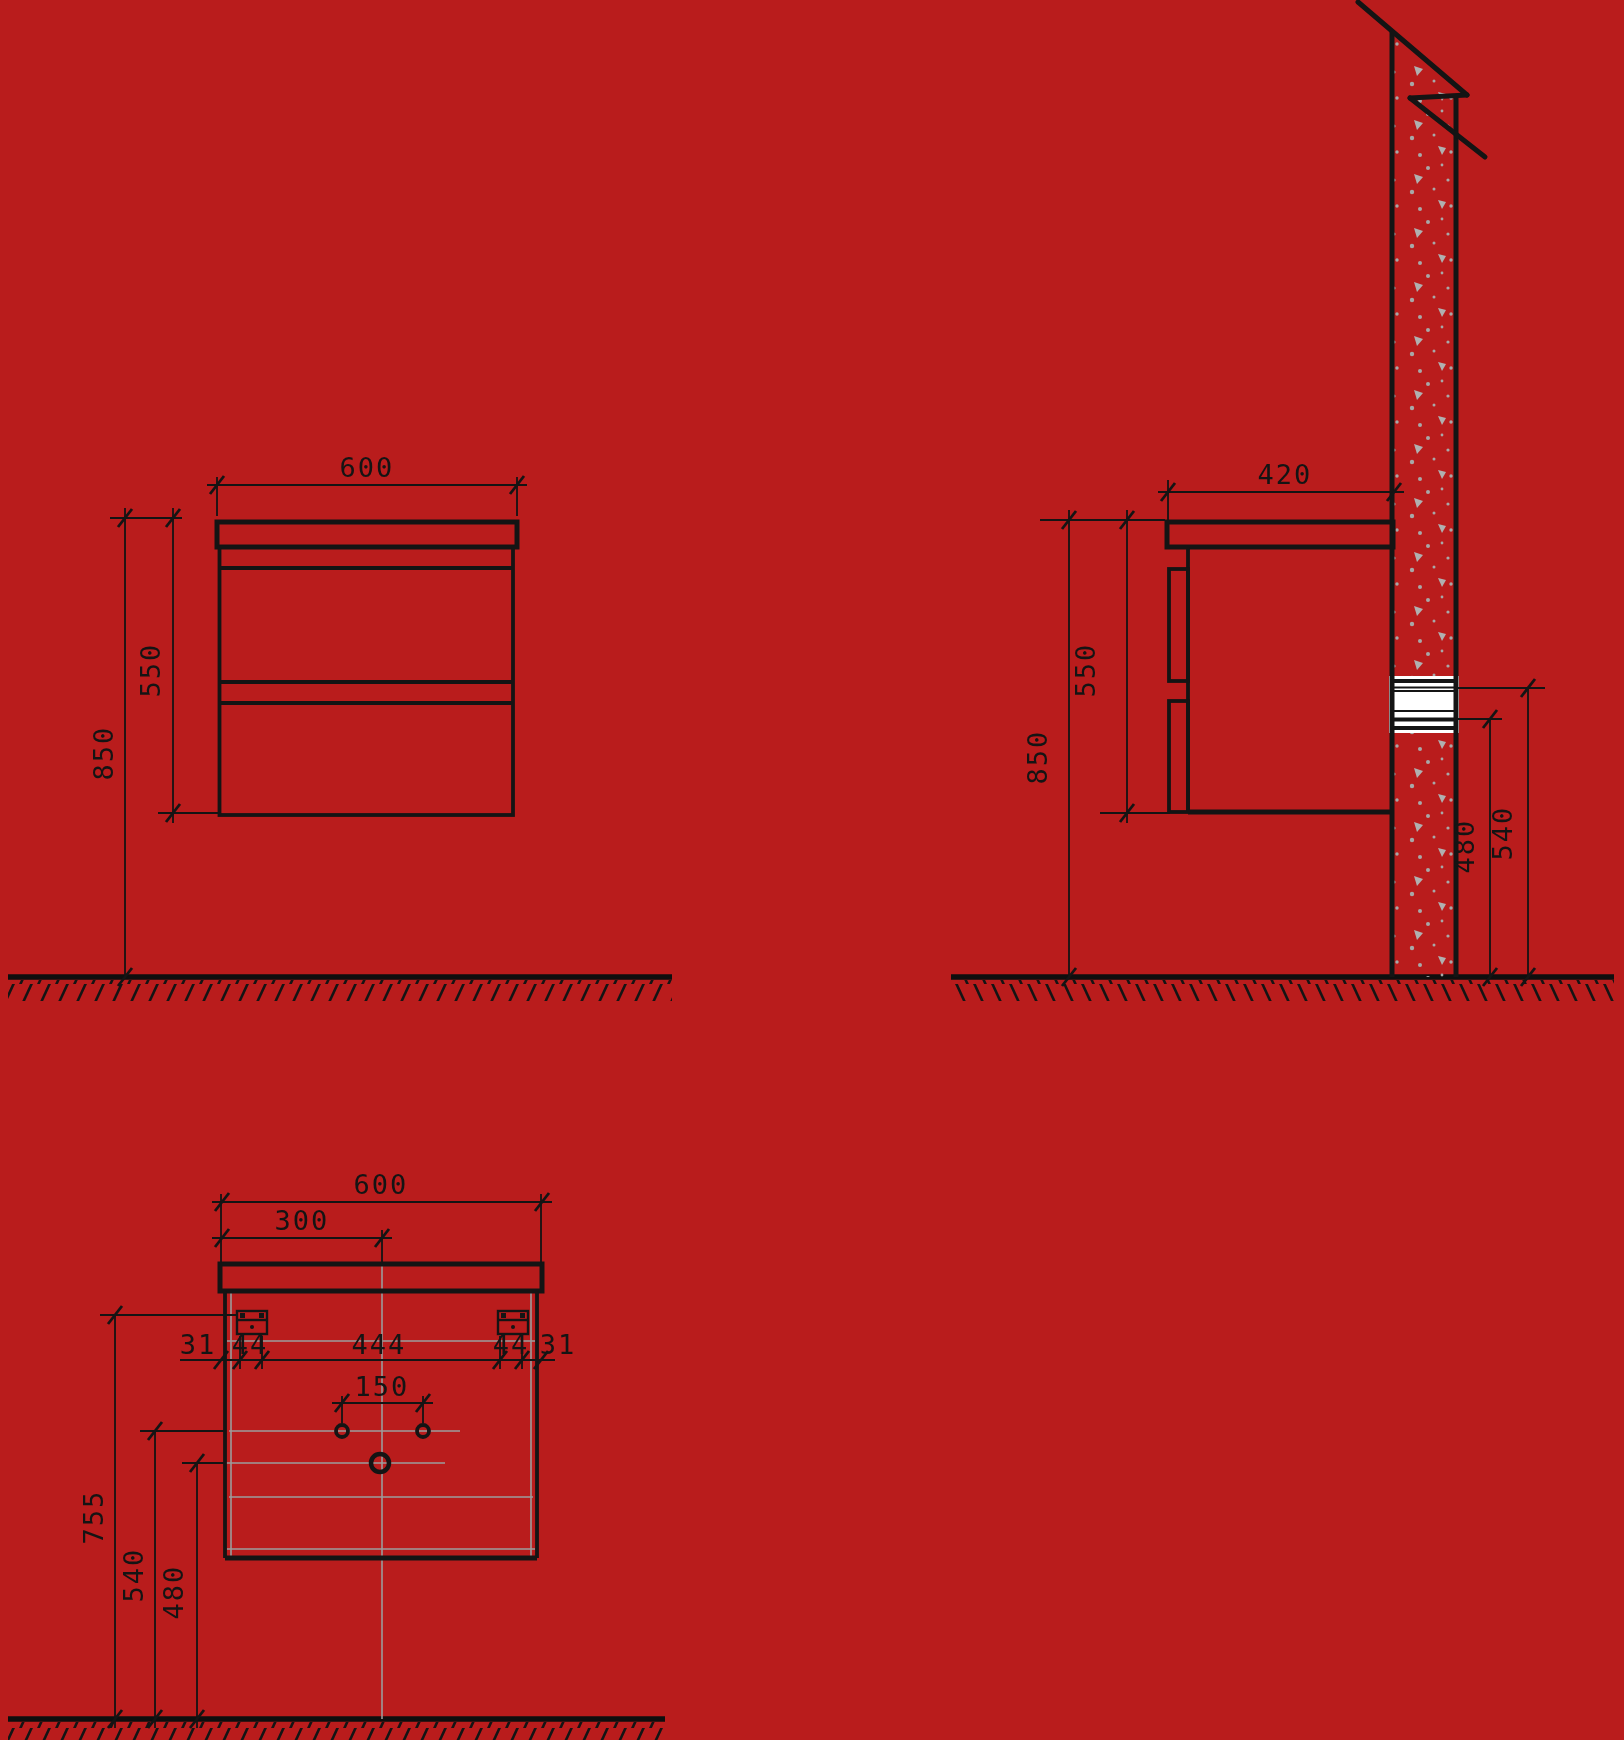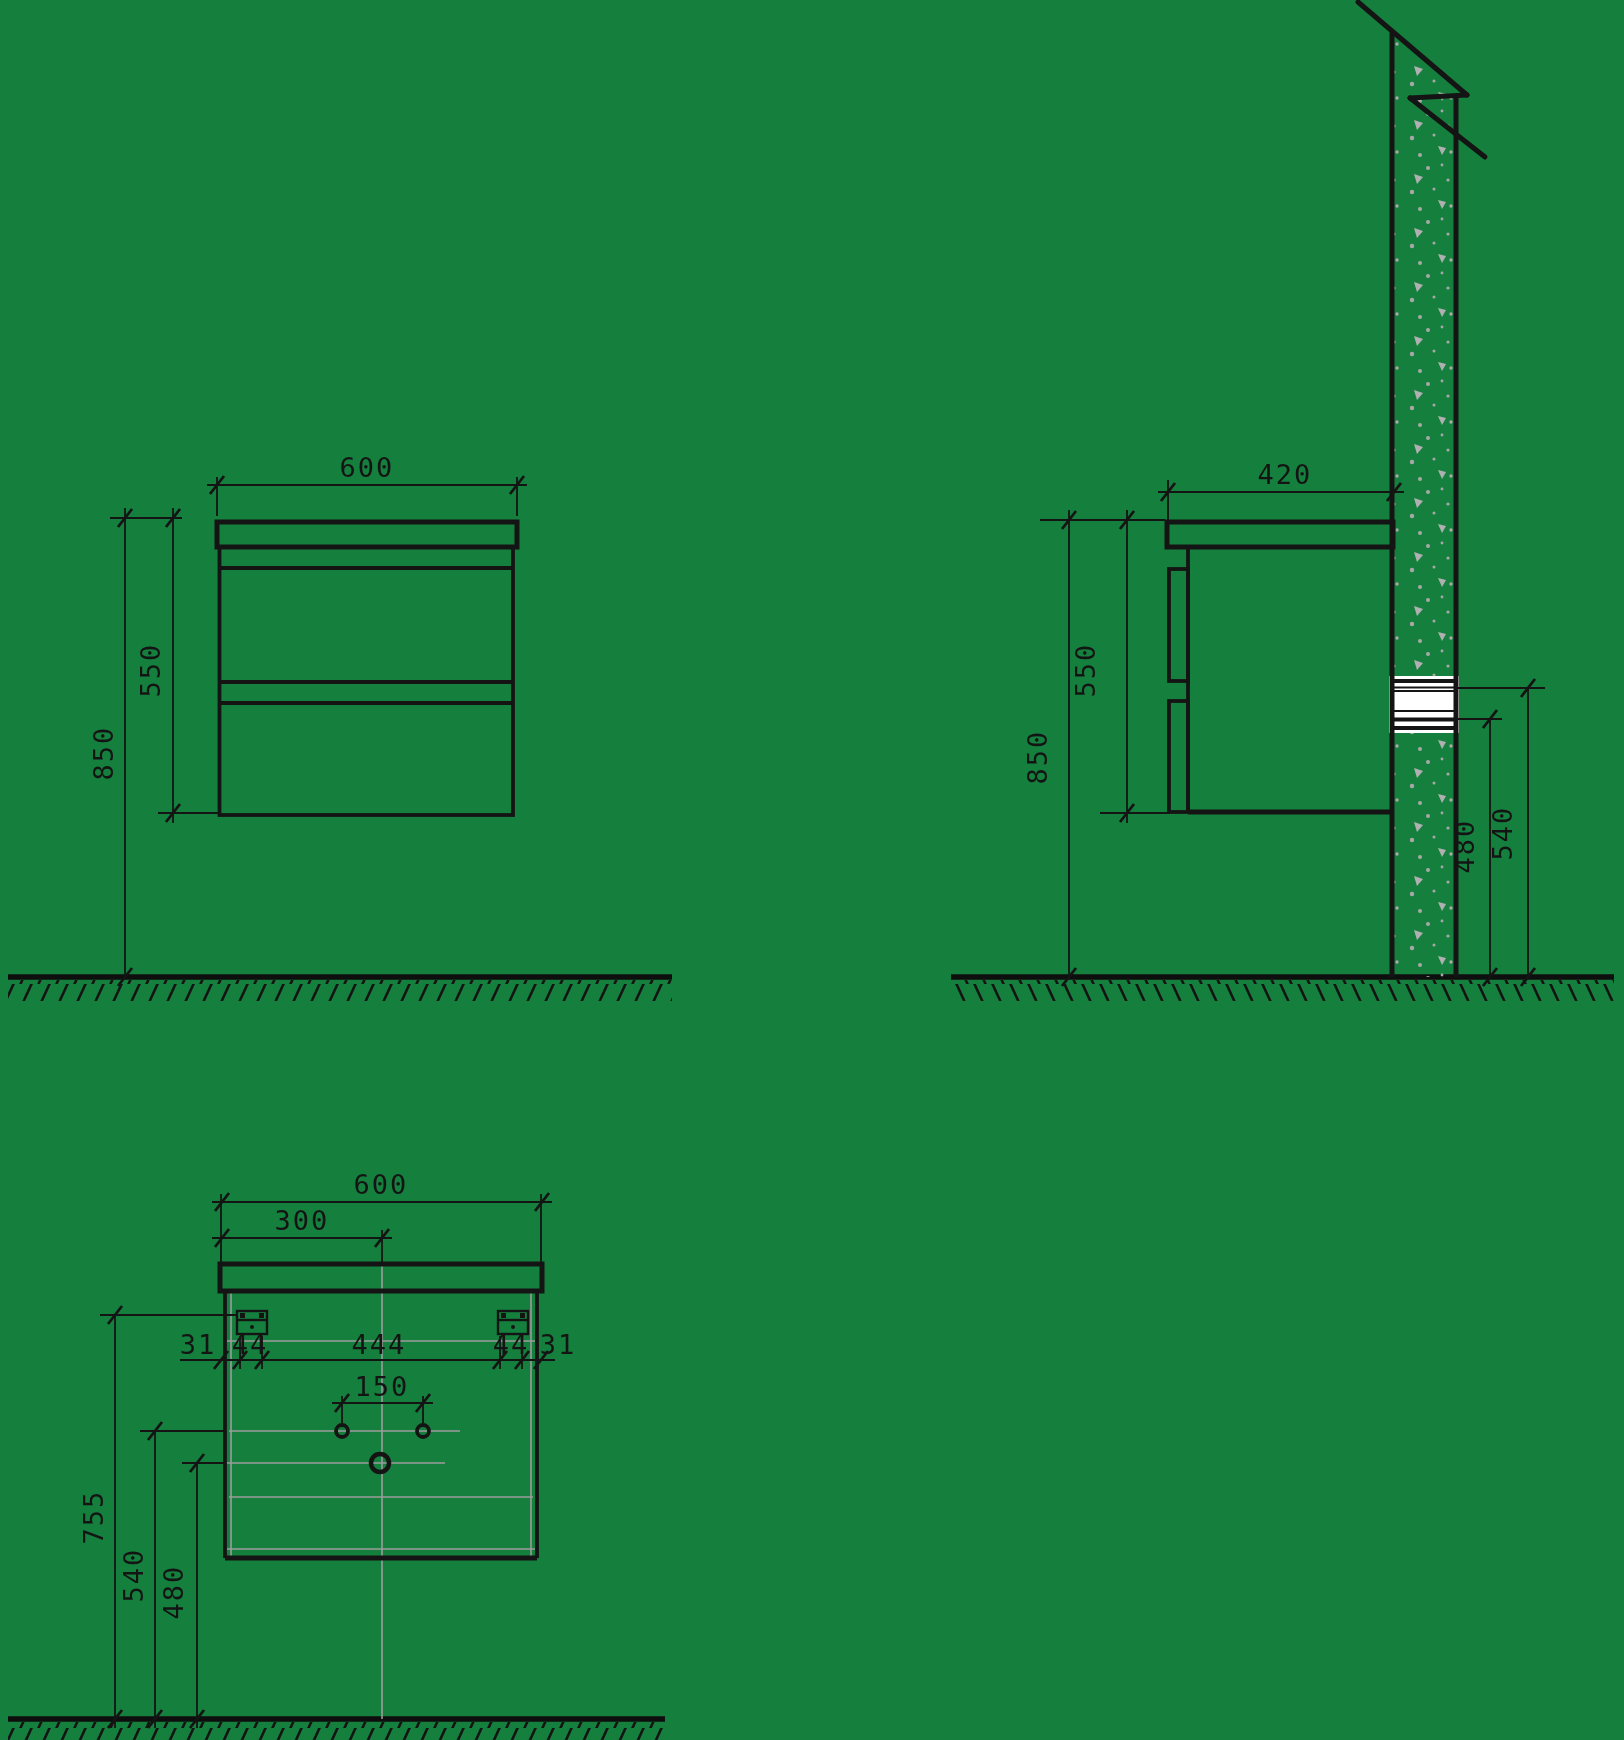--- a/index.html
+++ b/index.html
@@ -1,16 +1,16 @@
 <!DOCTYPE html>
 <html><head>
 <meta charset="utf-8">
 <style>
   html,body{margin:0;padding:0;background:#ffffff;}
-  .stage{width:1624px;height:1740px;position:relative;background:#15803d;}
+  .stage{width:1624px;height:1740px;position:relative;background:#b91c1c;}
   svg{display:block;}
   .s1{stroke:#141414;stroke-width:5;fill:none;}
   .s2{stroke:#141414;stroke-width:3.8;fill:none;}
   .s3{stroke:#141414;stroke-width:2.4;fill:none;}
   .dim{stroke:#141414;stroke-width:1.8;fill:none;}
   .floor{stroke:#0e0e0e;stroke-width:5.5;fill:none;}
   .gray{stroke:#9c9c9c;stroke-width:1.6;fill:none;}
   .pipe-thick{stroke:#141414;stroke-width:4.2;fill:none;}
   .pipe-thin{stroke:#141414;stroke-width:2;fill:none;}
   .tick{stroke:#141414;stroke-width:2.8;fill:none;}

